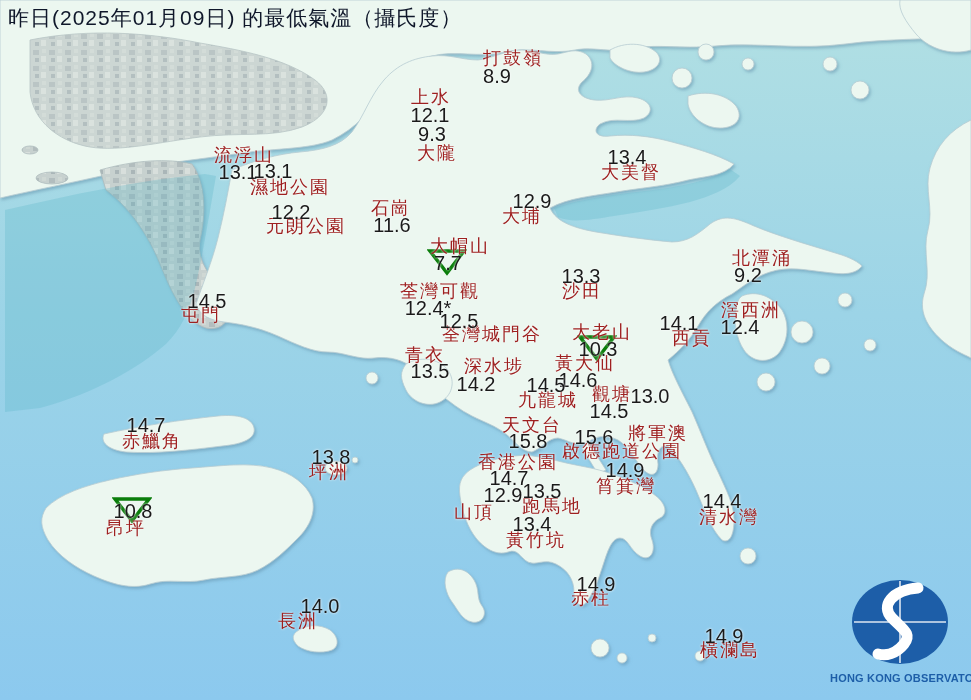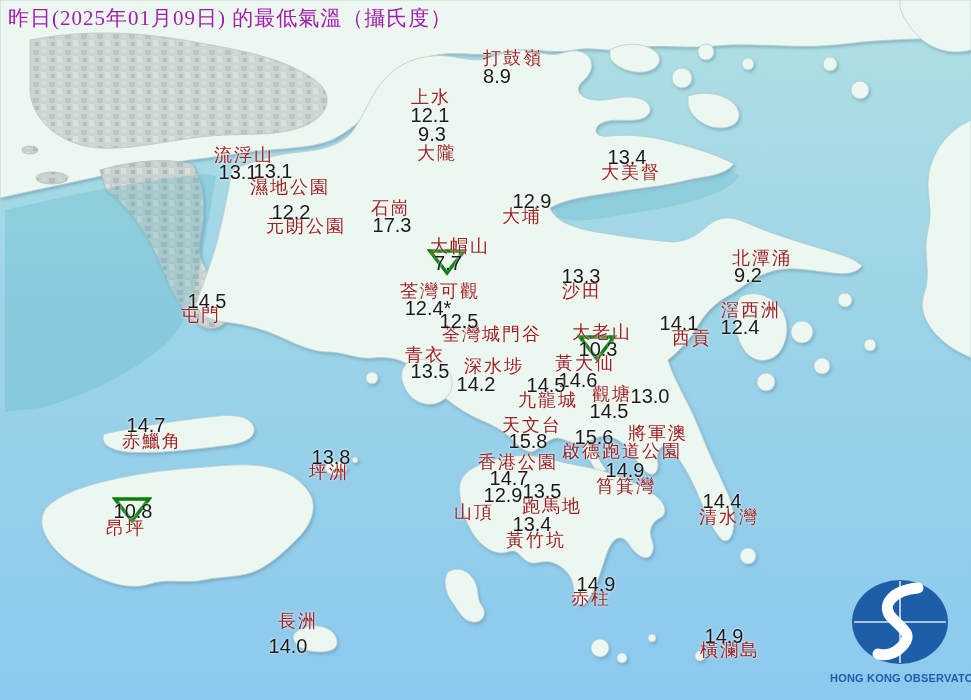--- a/index.html
+++ b/index.html
@@ -6,22 +6,22 @@
   .screen{position:relative;width:971px;height:700px;overflow:hidden;
           font-family:"Liberation Sans",sans-serif;background:#9fd4e6;}
   #map{position:absolute;left:0;top:0;}
   .land{fill:var(--land);stroke:#b6ccd2;stroke-width:0.8;}
   .urban{fill:url(#urbanPat);stroke:#aebdbe;stroke-width:0.8;}
   .bay{fill:var(--bay);opacity:0.28;}
   .seaTop{stop-color:var(--sea-top);}
   .seaMid{stop-color:var(--sea-mid);}
   .seaBot{stop-color:var(--sea-bottom);}
   .map-title{position:absolute;left:8px;top:4px;z-index:6;
-             font-family:Liberation Serif, serif;font-size:21px;letter-spacing:1px;
-             color:#a21caf;white-space:nowrap;}
+             font-family:Liberation Sans, sans-serif;font-size:21px;letter-spacing:1px;
+             color:#0f172a;white-space:nowrap;}
   .sname{position:absolute;transform:translate(-50%,-50%);z-index:4;
          font-family:"Liberation Serif",serif;font-size:18px;letter-spacing:2px;
          color:var(--name-color);white-space:nowrap;
          text-shadow:0 0 3px rgba(255,255,255,.75),0 0 2px rgba(255,255,255,.55);}
   .sval{position:absolute;transform:translate(-50%,-50%);z-index:5;
         font-family:"Liberation Sans",sans-serif;font-size:20px;
         color:var(--value-color);white-space:nowrap;
         text-shadow:0 0 3px rgba(255,255,255,.75),0 0 2px rgba(255,255,255,.55);}
   .marker{position:absolute;transform:translate(-50%,-50%);z-index:3;width:40px;height:28px;}
   .marker svg{display:block;}
@@ -154,21 +154,21 @@
       <div class="sval" style="left: 430px; top: 115px;">12.1</div>
       <div class="sname" style="left: 431px; top: 97px;">上水</div>
       <div class="sval" style="left: 432px; top: 134px;">9.3</div>
       <div class="sname" style="left: 437px; top: 153px;">大隴</div>
       <div class="sval" style="left: 238px; top: 172px;">13.1</div>
       <div class="sname" style="left: 244px; top: 155px;">流浮山</div>
       <div class="sval" style="left: 273px; top: 171px;">13.1</div>
       <div class="sname" style="left: 290px; top: 187px;">濕地公園</div>
       <div class="sval" style="left: 291px; top: 212px;">12.2</div>
       <div class="sname" style="left: 306px; top: 226px;">元朗公園</div>
-      <div class="sval" style="left: 392px; top: 225px;">17.3</div>
+      <div class="sval" style="left: 392px; top: 225px;">11.6</div>
       <div class="sname" style="left: 391px; top: 208px;">石崗</div>
       <div class="sval" style="left: 627px; top: 157px;">13.4</div>
       <div class="sname" style="left: 631px; top: 172px;">大美督</div>
       <div class="sval" style="left: 532px; top: 201px;">12.9</div>
       <div class="sname" style="left: 522px; top: 216px;">大埔</div>
       <div class="marker" style="left: 447px; top: 262px;">
         <svg width="40" height="28" viewBox="0 0 40 28">
           <polygon points="3,3 37,3 20,25" fill="none" stroke="#0a7d0a" stroke-width="3.5" stroke-linejoin="miter"></polygon>
         </svg>
       </div>
@@ -229,21 +229,21 @@
       <div class="sname" style="left: 152px; top: 441px;">赤鱲角</div>
       <div class="marker" style="left: 132px; top: 510px;">
         <svg width="40" height="28" viewBox="0 0 40 28">
           <polygon points="3,3 37,3 20,25" fill="none" stroke="#0a7d0a" stroke-width="3.5" stroke-linejoin="miter"></polygon>
         </svg>
       </div>
       <div class="sval" style="left: 133px; top: 511px;">10.8</div>
       <div class="sname" style="left: 126px; top: 528px;">昂坪</div>
       <div class="sval" style="left: 596px; top: 584px;">14.9</div>
       <div class="sname" style="left: 591px; top: 598px;">赤柱</div>
-      <div class="sval" style="left: 288px; top: 606px; margin-top: 40px;">14.0</div>
+      <div class="sval" style="left: 320px; top: 606px;">14.0</div>
       <div class="sname" style="left: 298px; top: 621px;">長洲</div>
       <div class="sval" style="left: 724px; top: 636px;">14.9</div>
       <div class="sname" style="left: 730px; top: 650px;">橫瀾島</div>
     </div>
 
   <div class="logo">
     <svg width="141" height="92" viewBox="0 0 141 92">
       <ellipse cx="70" cy="46" rx="48" ry="42" fill="#1d5ea8"></ellipse>
       <line x1="24" y1="46" x2="116" y2="46" stroke="#ffffff" stroke-width="1.6" opacity="0.85"></line>
       <line x1="70" y1="5" x2="70" y2="87" stroke="#ffffff" stroke-width="1.6" opacity="0.85"></line>

